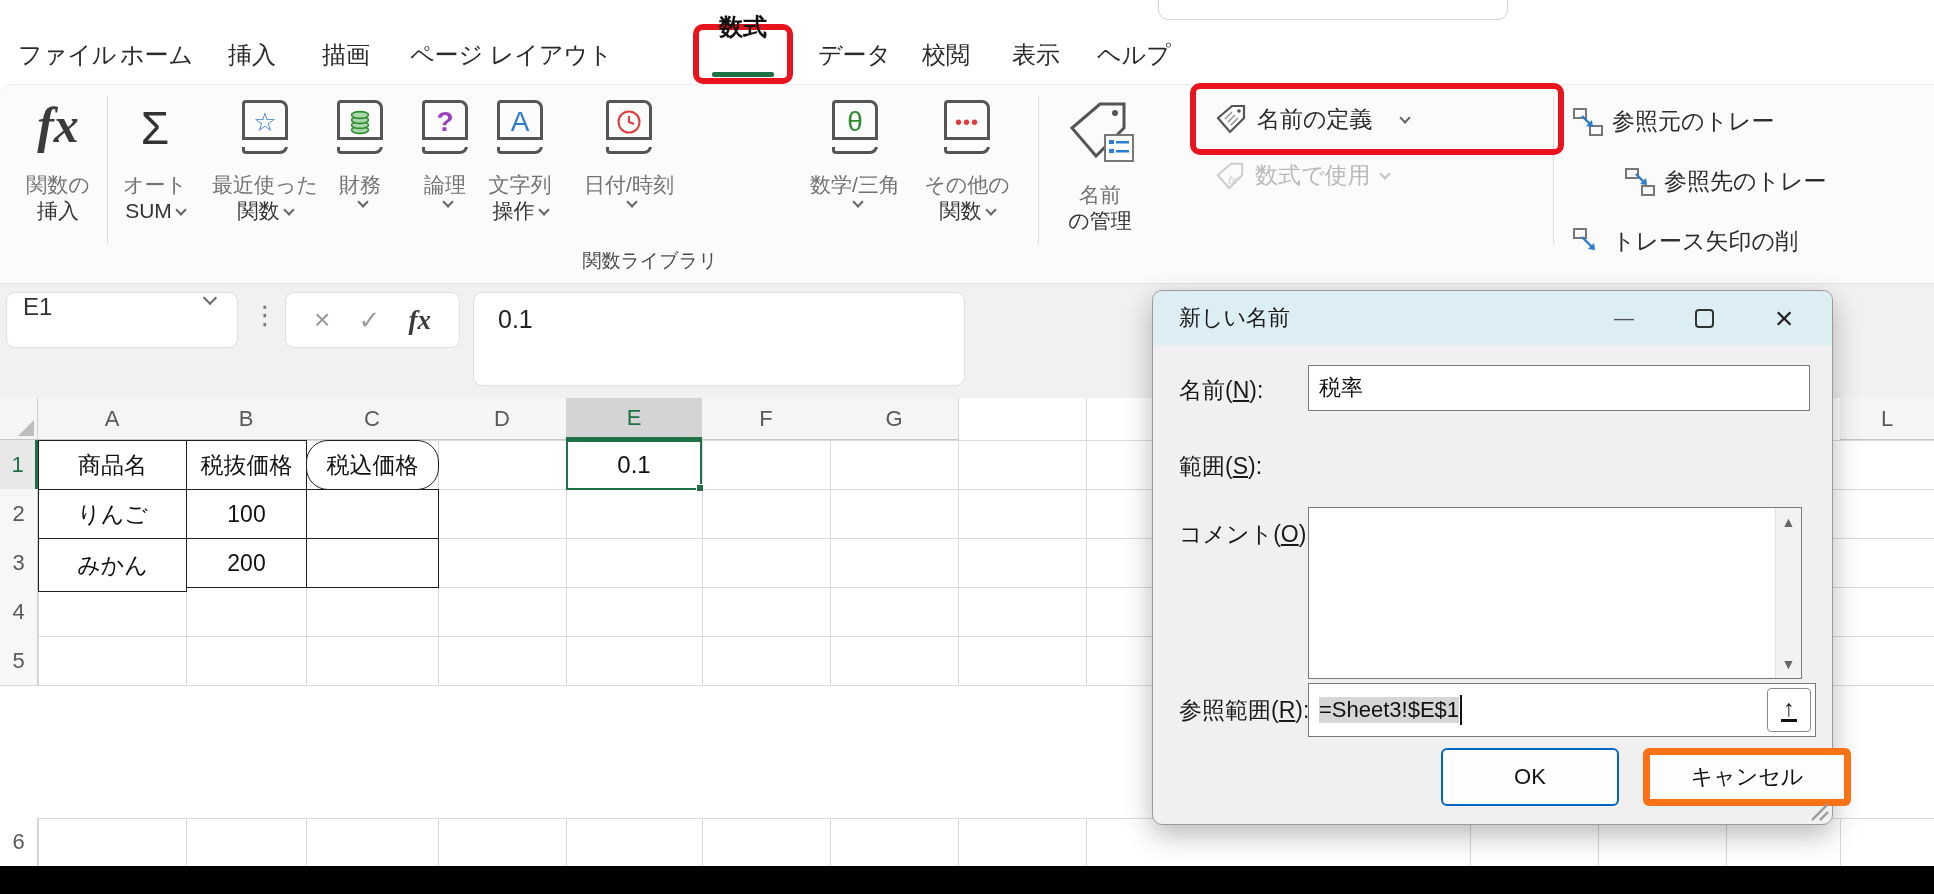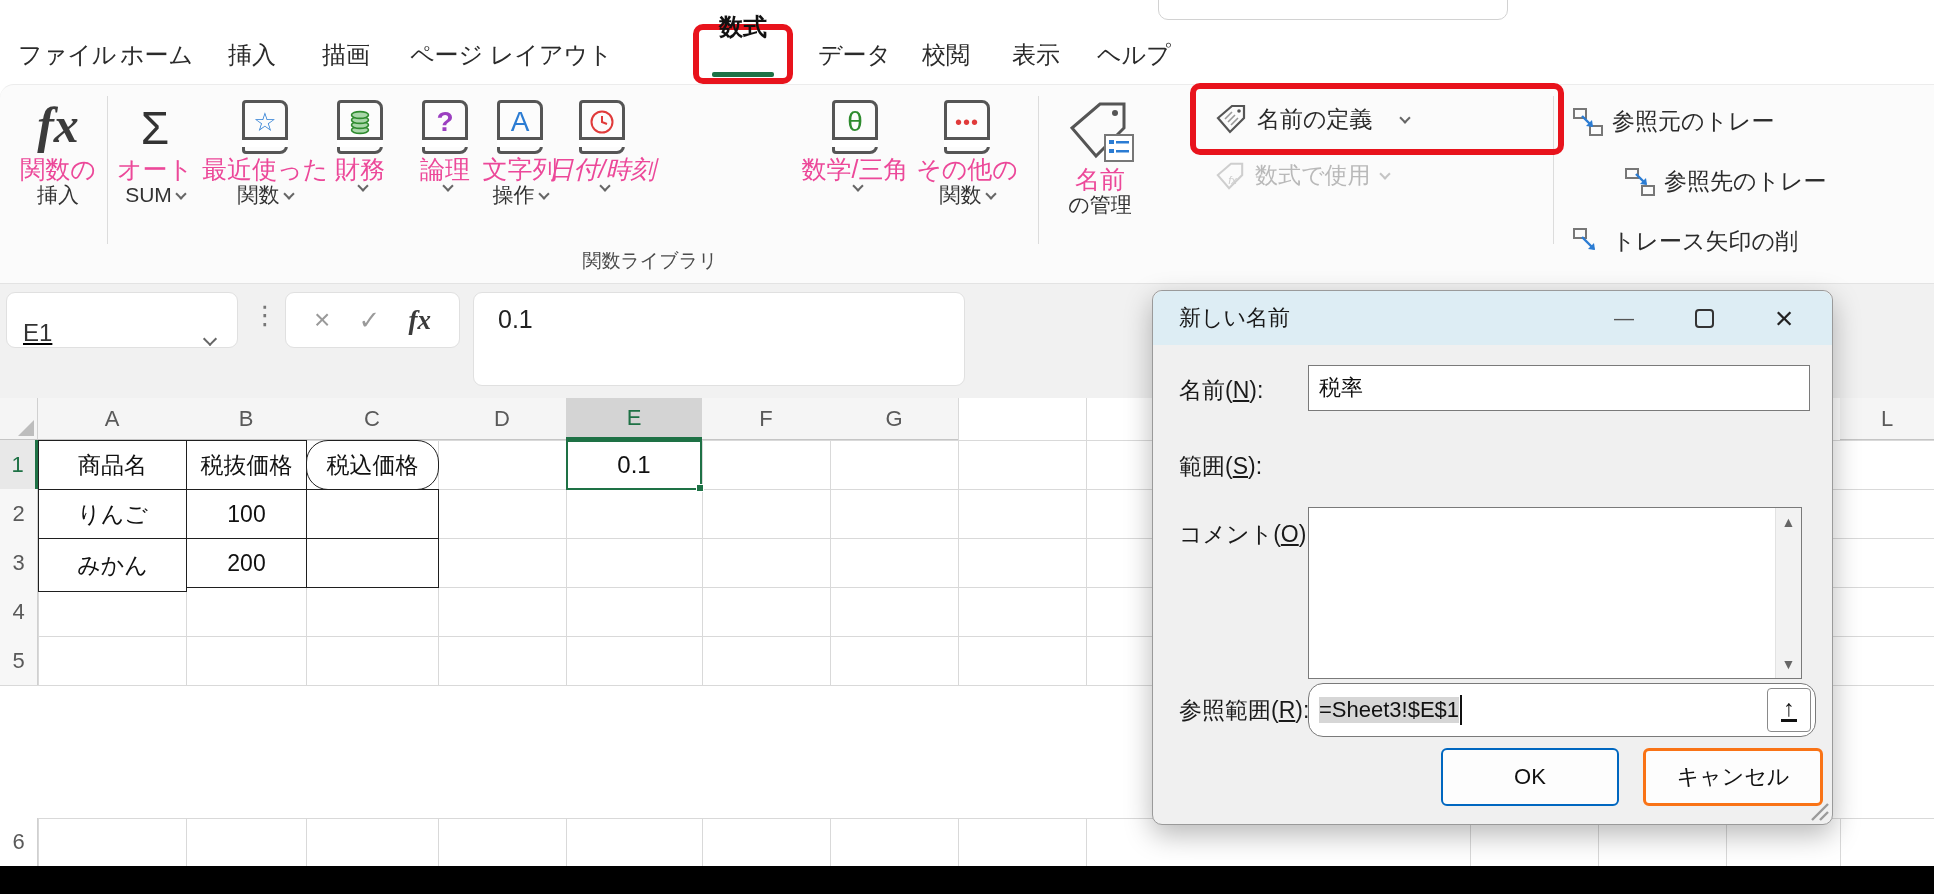--- a/index.html
+++ b/index.html
@@ -12,21 +12,21 @@
   .tab-active{font-weight:bold;color:#111;}
   .redbox{border:6px solid #e8131c;border-radius:10px;z-index:6;}
   .greenbar{position:absolute;left:50%;transform:translateX(-50%);bottom:1px;width:62px;height:5px;background:#1e7145;border-radius:2px;}
   
   #ribbon{left:0;top:84px;width:1934px;height:200px;background:#fbfbfb;border-top:1px solid #ececec;border-bottom:1px solid #e3e3e3;border-top-left-radius:14px;}
   .rdiv{width:1px;background:#dcdcdc;}
   .libbtn{top:96px;height:150px;display:flex;flex-direction:column;align-items:center;}
   .bicon{height:58px;display:flex;align-items:flex-end;justify-content:center;}
   .book{position:relative;width:46px;height:54px;border:3px solid #555;border-radius:4px 8px 8px 4px;background:#fcfcfc;display:flex;align-items:center;justify-content:center;padding-bottom:10px;}
   .book:after{content:"";position:absolute;left:-3px;right:-3px;bottom:4px;height:7px;border-top:3px solid #555;background:#fff;}
-  .l1{font-size:25px;color:#ec4899;margin-top:2px;line-height:26px;white-space:nowrap;}
+  .l1{font-size:21px;color:#737373;margin-top:18px;line-height:26px;white-space:nowrap;}
   .l2{font-size:21px;color:#333;line-height:26px;white-space:nowrap;display:flex;align-items:center;justify-content:center;}
   .chev{display:inline-block;width:8px;height:8px;border-right:2px solid #666;border-bottom:2px solid #666;transform:rotate(45deg);margin-left:5px;margin-bottom:3px;}
   .grouplabel{font-size:19px;color:#4a4a4a;}
   .smallrow{display:flex;align-items:center;font-size:23px;color:#2b2b2b;white-space:nowrap;}
   .disabled{color:#b9b9b9!important;}
   
   #fstrip{left:0;top:284px;width:1934px;height:114px;background:#f1f1f1;}
   .whitebox{background:#fff;border:1px solid #e0e0e0;border-radius:9px;}
   
   .colhead{top:398px;height:42px;display:flex;align-items:center;justify-content:center;font-size:22px;color:#5a5a5a;background:#f5f5f5;z-index:2;}
@@ -152,21 +152,21 @@
         <div class="book">
           <span style="font-size:28px;color:#2b7cd3;">A</span>
         </div>
       </div>
     <div class="l1">文字列</div>
     <div class="l2">
         <span>操作</span>
         <span class="chev"></span>
       </div>
   </div>
-  <div class="abs libbtn" style="left:547px;width:110px;font-style:italic;">
+  <div class="abs libbtn" style="left:574px;width:110px;">
     <div class="bicon">
         <div class="book">
           <svg width="26" height="26" viewBox="0 0 26 26">
             <circle cx="13" cy="13" r="10.5" fill="none" stroke="#e03a3a" stroke-width="2"></circle>
             <path d="M13 7 V13 L18 15" fill="none" stroke="#e03a3a" stroke-width="2"></path>
           </svg>
         </div>
       </div>
     <div class="l1">日付/時刻</div>
     <div class="l2">
@@ -265,21 +265,21 @@
   <div class="abs smallrow" style="left:1572px;top:226px;">
     <svg width="32" height="30" viewBox="0 0 32 30" style="margin-right:8px;">
       <rect x="2" y="2" width="12" height="9" fill="none" stroke="#777" stroke-width="2"></rect>
       <path d="M10 10 L22 22" stroke="#2b7cd3" stroke-width="2.4"></path>
       <path d="M23 23 L16 22 L22 16 Z" fill="#2b7cd3"></path>
     </svg>
     <span>トレース矢印の削</span>
   </div>
 
   <div id="fstrip" class="abs"></div>
-  <div class="abs whitebox" style="left:6px;top:292px;width:232px;height:56px;display:flex;align-items:flex-end;text-decoration:underline;">
+  <div class="abs whitebox" style="left:6px;top:292px;width:232px;height:56px;display:flex;align-items:flex-start;">
     <span style="font-size:24px;color:#333;margin-left:16px;">E1</span>
     <span class="chev" style="position:absolute;right:22px;width:10px;height:10px;"></span>
   </div>
   <div class="abs" style="left:252px;top:300px;font-size:26px;color:#777;">⋮</div>
   <div class="abs whitebox" style="left:285px;top:292px;width:175px;height:56px;display:flex;align-items:center;justify-content:space-around;padding:0 14px;">
     <span style="font-size:28px;color:#9a9a9a;">×</span>
     <span style="font-size:26px;color:#9a9a9a;">✓</span>
     <span style="font-family:'Liberation Serif',serif;font-style:italic;font-weight:bold;font-size:27px;color:#3b3b3b;">fx</span>
   </div>
   <div class="abs whitebox" style="left:473px;top:292px;width:492px;height:94px;">
@@ -436,33 +436,33 @@
       <span></span>
       <div style="position:absolute;right:0;top:0;bottom:0;width:26px;background:#f2f2f2;border-left:1px solid #e2e2e2;">
         <div style="position:absolute;top:6px;left:0;right:0;text-align:center;font-size:14px;color:#666;">▲</div>
         <div style="position:absolute;bottom:6px;left:0;right:0;text-align:center;font-size:14px;color:#666;">▼</div>
       </div>
     </div>
 
     <div class="abs dlabel" style="left:26px;top:404px;">
       <span>参照範囲(</span><span class="mn">R</span><span>):</span>
     </div>
-    <div class="abs dinput" style="left:155px;top:392px;width:508px;height:54px;padding-right:54px;border-radius:15px;">
+    <div class="abs dinput" style="left:155px;top:392px;width:508px;height:54px;padding-right:54px;">
       <span style="background:#d6d6d6;">=Sheet3!$E$1</span>
       <span style="display:inline-block;width:2px;height:30px;background:#111;margin-left:1px;"></span>
       <span style="position:absolute;right:4px;top:4px;bottom:4px;width:44px;border:1px solid #8a8a8a;border-radius:4px;background:#fff;display:flex;flex-direction:column;align-items:center;justify-content:center;">
         <span style="font-size:23px;line-height:20px;color:#111;">↑</span>
         <span style="display:block;width:16px;height:3px;background:#111;margin-top:1px;"></span>
       </span>
     </div>
 
     <div class="abs dbtn" style="left:288px;top:457px;width:178px;height:58px;border:2.4px solid #0067c0;">
       <span>OK</span>
     </div>
-    <div class="abs dbtn" style="left:490px;top:457px;width:180px;height:58px;border:3px solid #f97316;">
+    <div class="abs dbtn" style="left:490px;top:457px;width:208px;height:58px;border:7px solid #f97316;">
       <span>キャンセル</span>
     </div>
 
     <svg width="26" height="26" viewBox="0 0 26 26" style="position:absolute;right:2px;bottom:2px;">
       <path d="M24 8 L8 24 M24 16 L16 24" stroke="#9a9a9a" stroke-width="2.4"></path>
     </svg>
   </div>
 
 </div>
 

